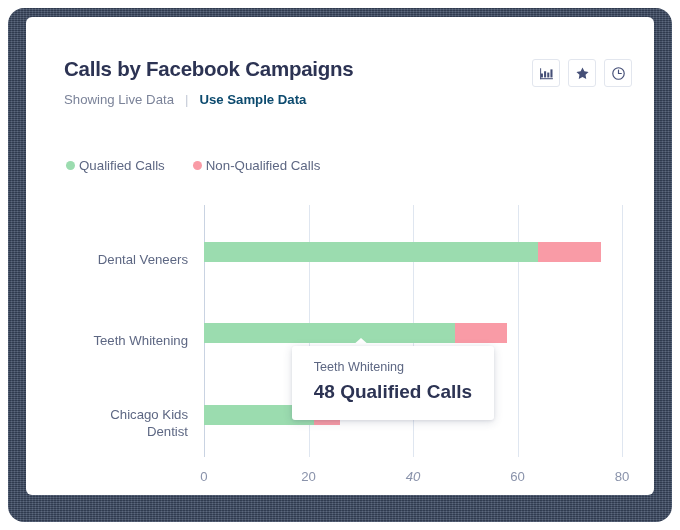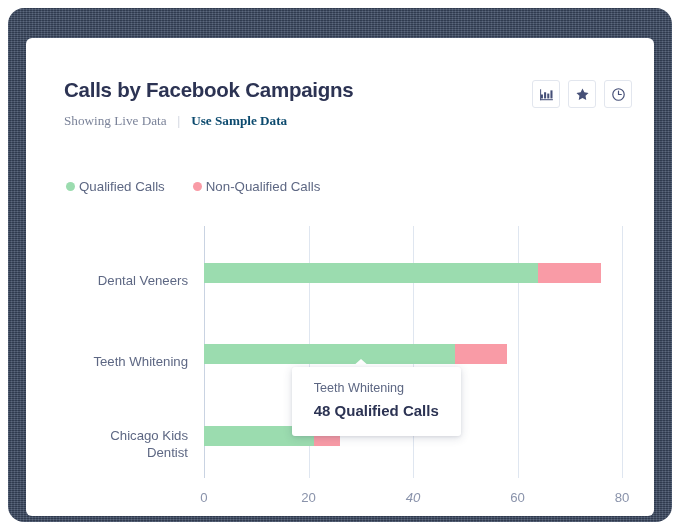--- a/index.html
+++ b/index.html
@@ -31,21 +31,21 @@
         rgba(255,255,255,0.07) 0px, rgba(255,255,255,0.07) 1px,
         rgba(0,0,0,0.10) 1px, rgba(0,0,0,0.10) 3px),
       #3c4a63;
     overflow: hidden;
   }
 
   
   .card {
     position: absolute;
     left: 18px;
-    top: 30px;
+    top: 9px;
     width: 628px;
     height: 478px;
     background: #ffffff;
     border-radius: 6px;
     overflow: hidden;
   }
 
   
   .header {
     position: absolute;
@@ -63,21 +63,20 @@
   }
 
   .subline {
     margin-top: 9px;
     font-size: 13.2px;
     color: #7b8399;
     display: flex;
     align-items: center;
     gap: 0px;
     line-height: 1.3;
-    font-family: Liberation Serif, serif;
   }
 
   .sep {
     color: #c3c9d6;
     margin: 0 11px;
   }
 
   .sample-link {
     color: #0c4a6e;
     font-weight: bold;
@@ -217,21 +216,21 @@
   }
 
   .tt-title {
     font-size: 12.6px;
     color: #5d6783;
     line-height: 1.35;
   }
 
   .tt-value {
     margin-top: 4px;
-    font-size: 15px;
+    font-size: 19px;
     font-weight: bold;
     color: #2c3353;
     line-height: 1.3;
   }
 </style>
 </head>
 <body>
 
 <div class="frame">
   <div class="card">

